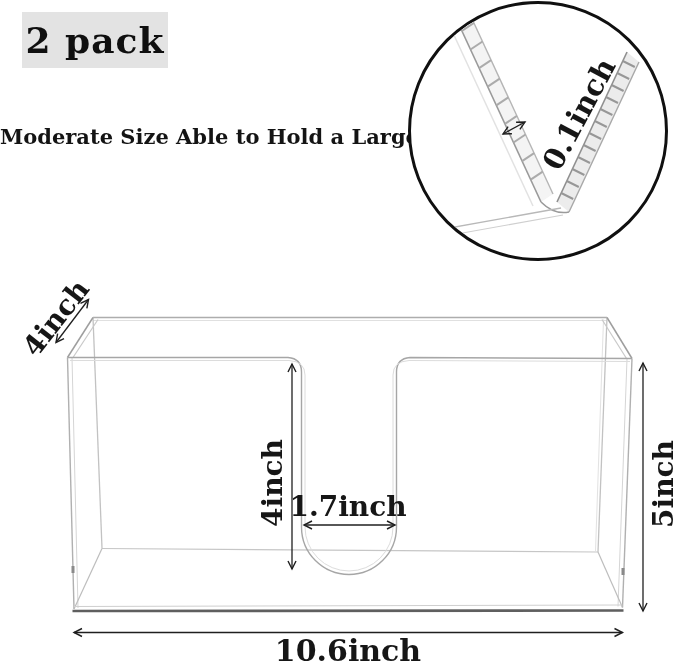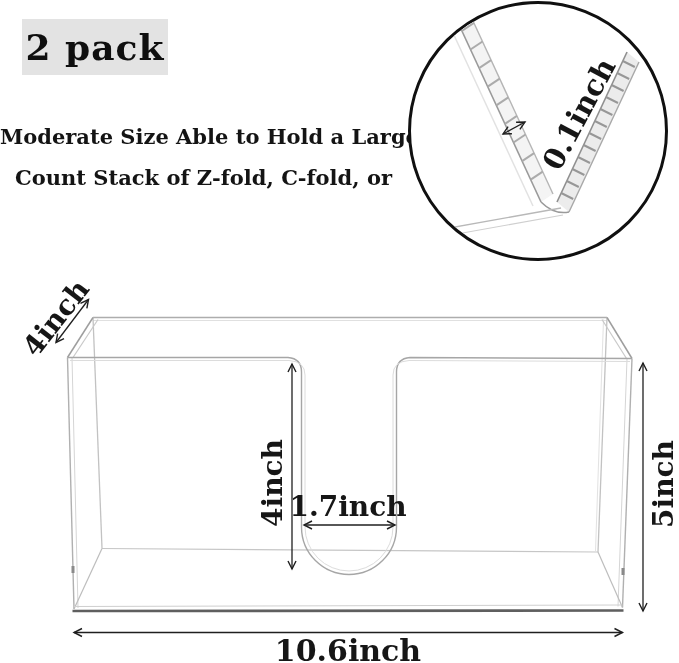--- a/index.html
+++ b/index.html
@@ -1,18 +1,18 @@
 <!DOCTYPE html>
 <html><head>
 <meta charset="utf-8">
 <style>
   html,body{margin:0;padding:0;background:#ffffff;}
   .canvas{position:relative;width:679px;height:663px;background:#ffffff;overflow:hidden;
           font-family:"DejaVu Serif","Liberation Serif",serif;}
-  .badge{position:absolute;left:22px;top:19px;width:146px;height:56px;background:#e3e3e3;
+  .badge{position:absolute;left:22px;top:12px;width:146px;height:56px;background:#e3e3e3;
          display:flex;align-items:center;justify-content:center;
          font-weight:bold;font-size:36px;color:#0f0f0f;letter-spacing:1px;}
   .heading{position:absolute;left:0;top:116px;width:407px;text-align:center;
            font-weight:bold;font-size:21px;line-height:41px;color:#141414;}
   .heading div{white-space:nowrap;}
   .inset{position:absolute;left:408px;top:1px;width:260px;height:260px;box-sizing:border-box;
          border:3px solid #101010;border-radius:50%;overflow:hidden;background:#ffffff;}
   .inset svg{position:absolute;left:0;top:0;}
   svg.diagram{position:absolute;left:0;top:0;}
   .dim{font-family:"DejaVu Serif","Liberation Serif",serif;font-weight:bold;
@@ -24,21 +24,20 @@
 <body>
 
 <div class="canvas">
 
   <div class="badge">
     <span>2 pack</span>
   </div>
 
   <div class="heading">
     <div>Moderate Size Able to Hold a Large</div>
-    <div>Count Stack of Z-fold, C-fold, or</div>
   </div>
 
   <div class="inset">
     <svg width="254" height="254" viewBox="0 0 254 254">
       <g>
 
         <polygon points="44,12 130,198 142,190 56,4" fill="#f4f4f4" stroke="none"></polygon>
         <line x1="36" y1="16" x2="122" y2="202" stroke="#e2e2e2" stroke-width="1.5"></line>
         <line x1="44" y1="12" x2="130" y2="198" stroke="#9a9a9a" stroke-width="1.6"></line>
         <line x1="56" y1="4" x2="142" y2="190" stroke="#b5b5b5" stroke-width="1.4"></line>

